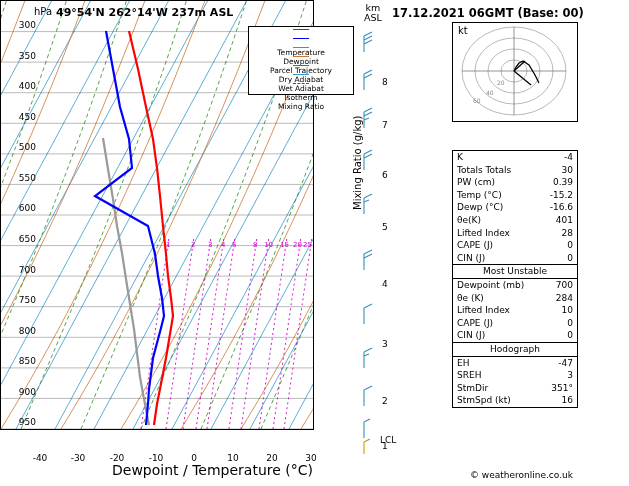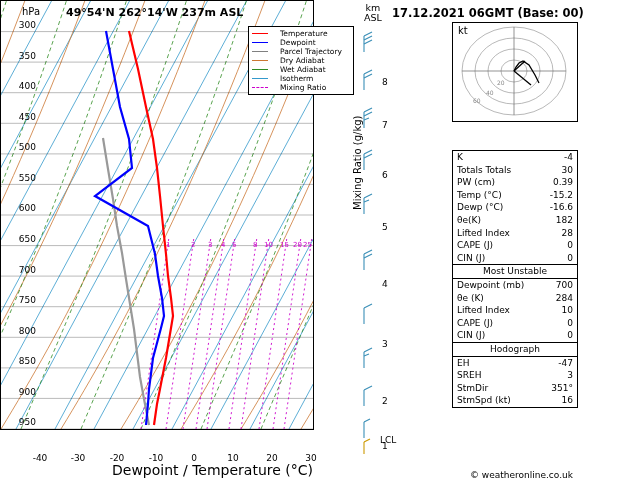--- a/index.html
+++ b/index.html
@@ -1,27 +1,27 @@
 <!DOCTYPE html>
 <html><head>
 <meta charset="utf-8">
 <style>
   html,body{margin:0;padding:0;background:#ffffff;}
   body{width:629px;height:486px;position:relative;font-family:"DejaVu Sans","Liberation Sans",sans-serif;color:#000;overflow:hidden;}
   .abs{position:absolute;}
-  #titleLeft{left:56px;top:6px;font-size:11px;font-weight:bold;margin-left:10px;}
+  #titleLeft{left:56px;top:6px;font-size:11px;font-weight:bold;}
   #titleRight{left:392px;top:6px;font-size:11.5px;font-weight:bold;}
-  #hpa{left:22px;top:6px;font-size:10px;}
+  #hpa{left:22px;top:6px;font-size:10px;padding-left:12px;}
   #kmlab{left:362px;top:3px;font-size:9.5px;line-height:10px;text-align:center;width:22px;}
   #plot{left:39px;top:22px;width:312px;height:428px;border:1px solid #000;background:#fff;overflow:hidden;}
   #plot svg{display:block;}
   #xlabel{left:112px;top:462px;font-size:14px;}
   #ylabelMix{left:352px;top:210px;font-size:10px;transform:rotate(-90deg);transform-origin:left top;white-space:nowrap;}
   #legend{left:248px;top:26px;width:98px;border:1px solid #000;background:#fff;padding:2px 3px;font-size:7.5px;line-height:9px;}
-  .lgrow{display:flex;align-items:center;gap:12px;height:9px;}
+  .lgrow{display:flex;align-items:center;gap:18px;height:9px;flex-direction:column;}
   .lgline{width:16px;height:0;border-top-width:1.4px;border-top-style:solid;}
   .lgdash{border-top-style:dashed;}
   .lgtxt{white-space:nowrap;}
   #hodo{left:452px;top:22px;width:124px;height:98px;border:1px solid #000;background:#fff;}
   #hodoKt{left:458px;top:25px;font-size:10px;}
   .panel{position:absolute;border:1px solid #000;background:#fff;font-size:9px;}
   .prow{display:flex;justify-content:space-between;padding:0 4px;line-height:12.6px;height:12.6px;white-space:nowrap;}
   .phead{text-align:center;line-height:12.6px;height:12.6px;border-top:1px solid #000;border-bottom:1px solid #000;}
   #copy{left:470px;top:470px;font-size:9px;}
   .tickl{font-size:9px;text-anchor:end;}
@@ -312,21 +312,21 @@
   <div class="prow">
     <span>Temp (°C)</span>
     <span>-15.2</span>
   </div>
   <div class="prow">
     <span>Dewp (°C)</span>
     <span>-16.6</span>
   </div>
   <div class="prow">
     <span>θe(K)</span>
-    <span>182</span>
+    <span>401</span>
   </div>
   <div class="prow">
     <span>Lifted Index</span>
     <span>28</span>
   </div>
   <div class="prow">
     <span>CAPE (J)</span>
     <span>0</span>
   </div>
   <div class="prow">

